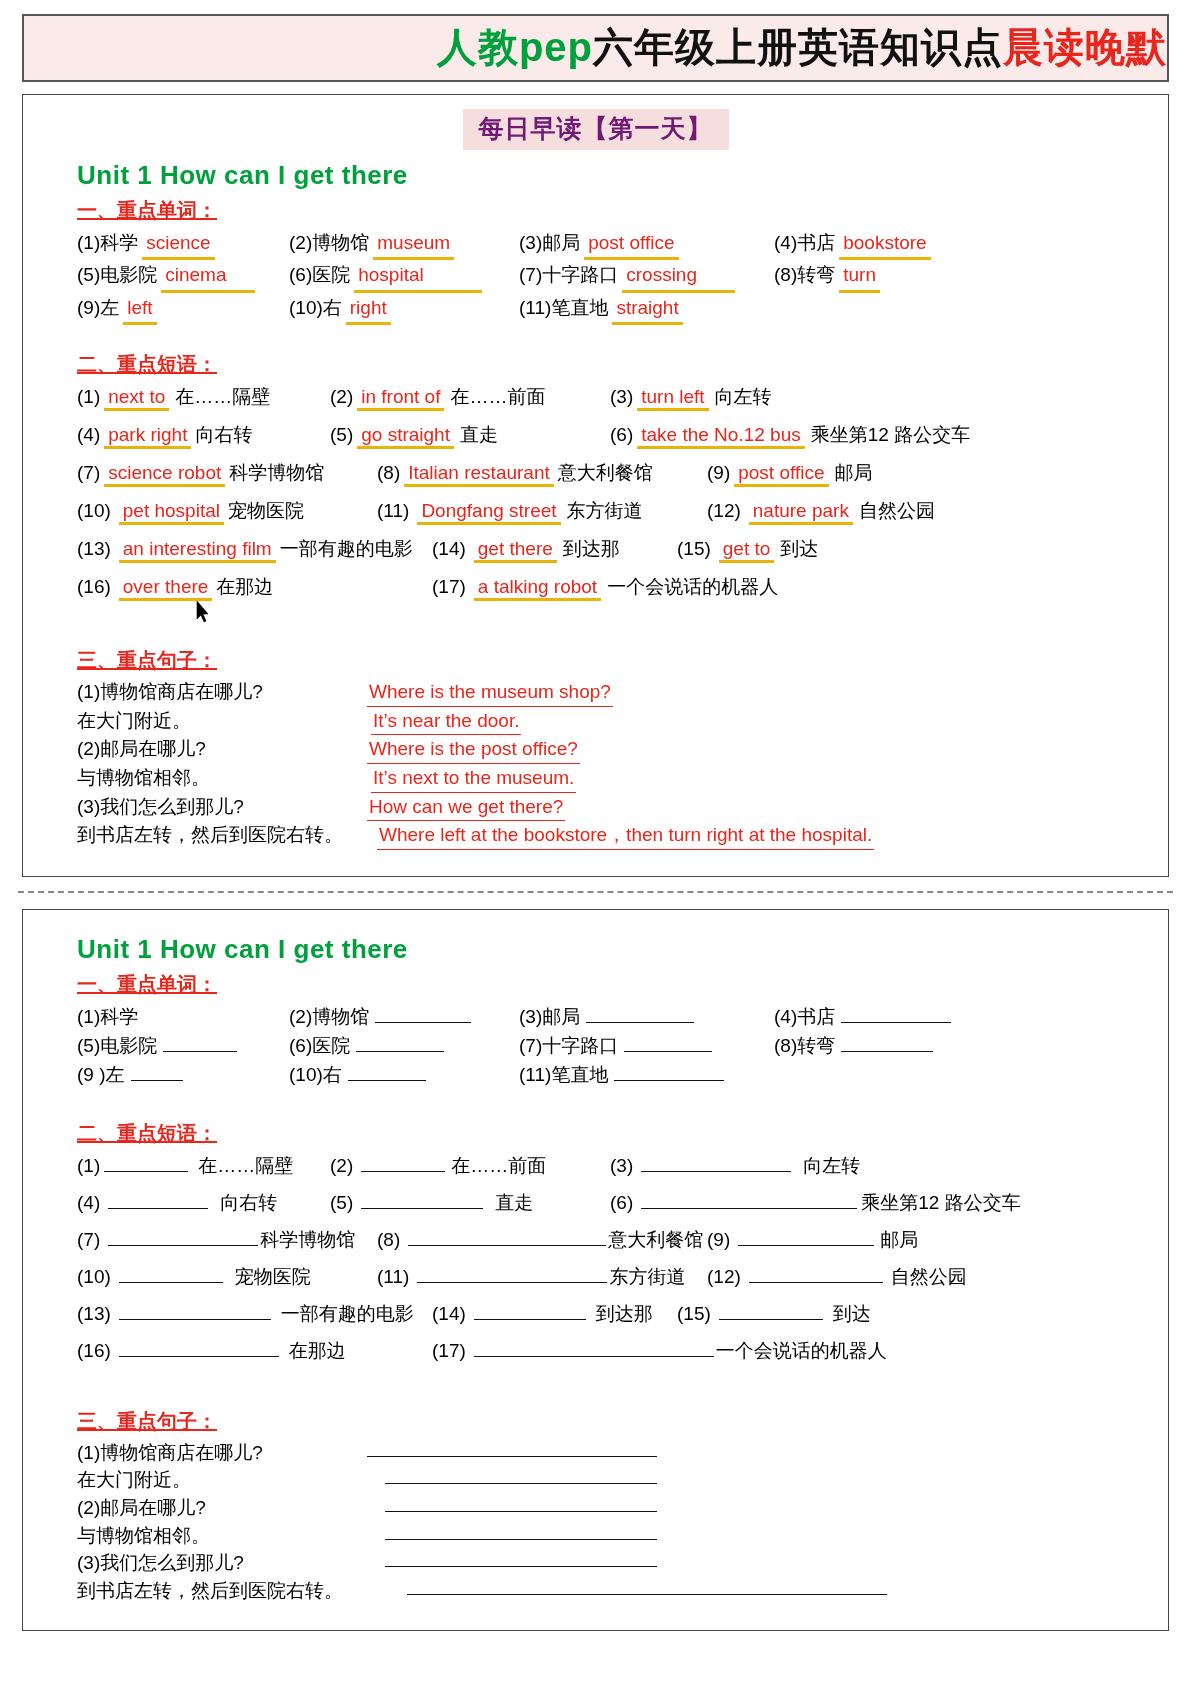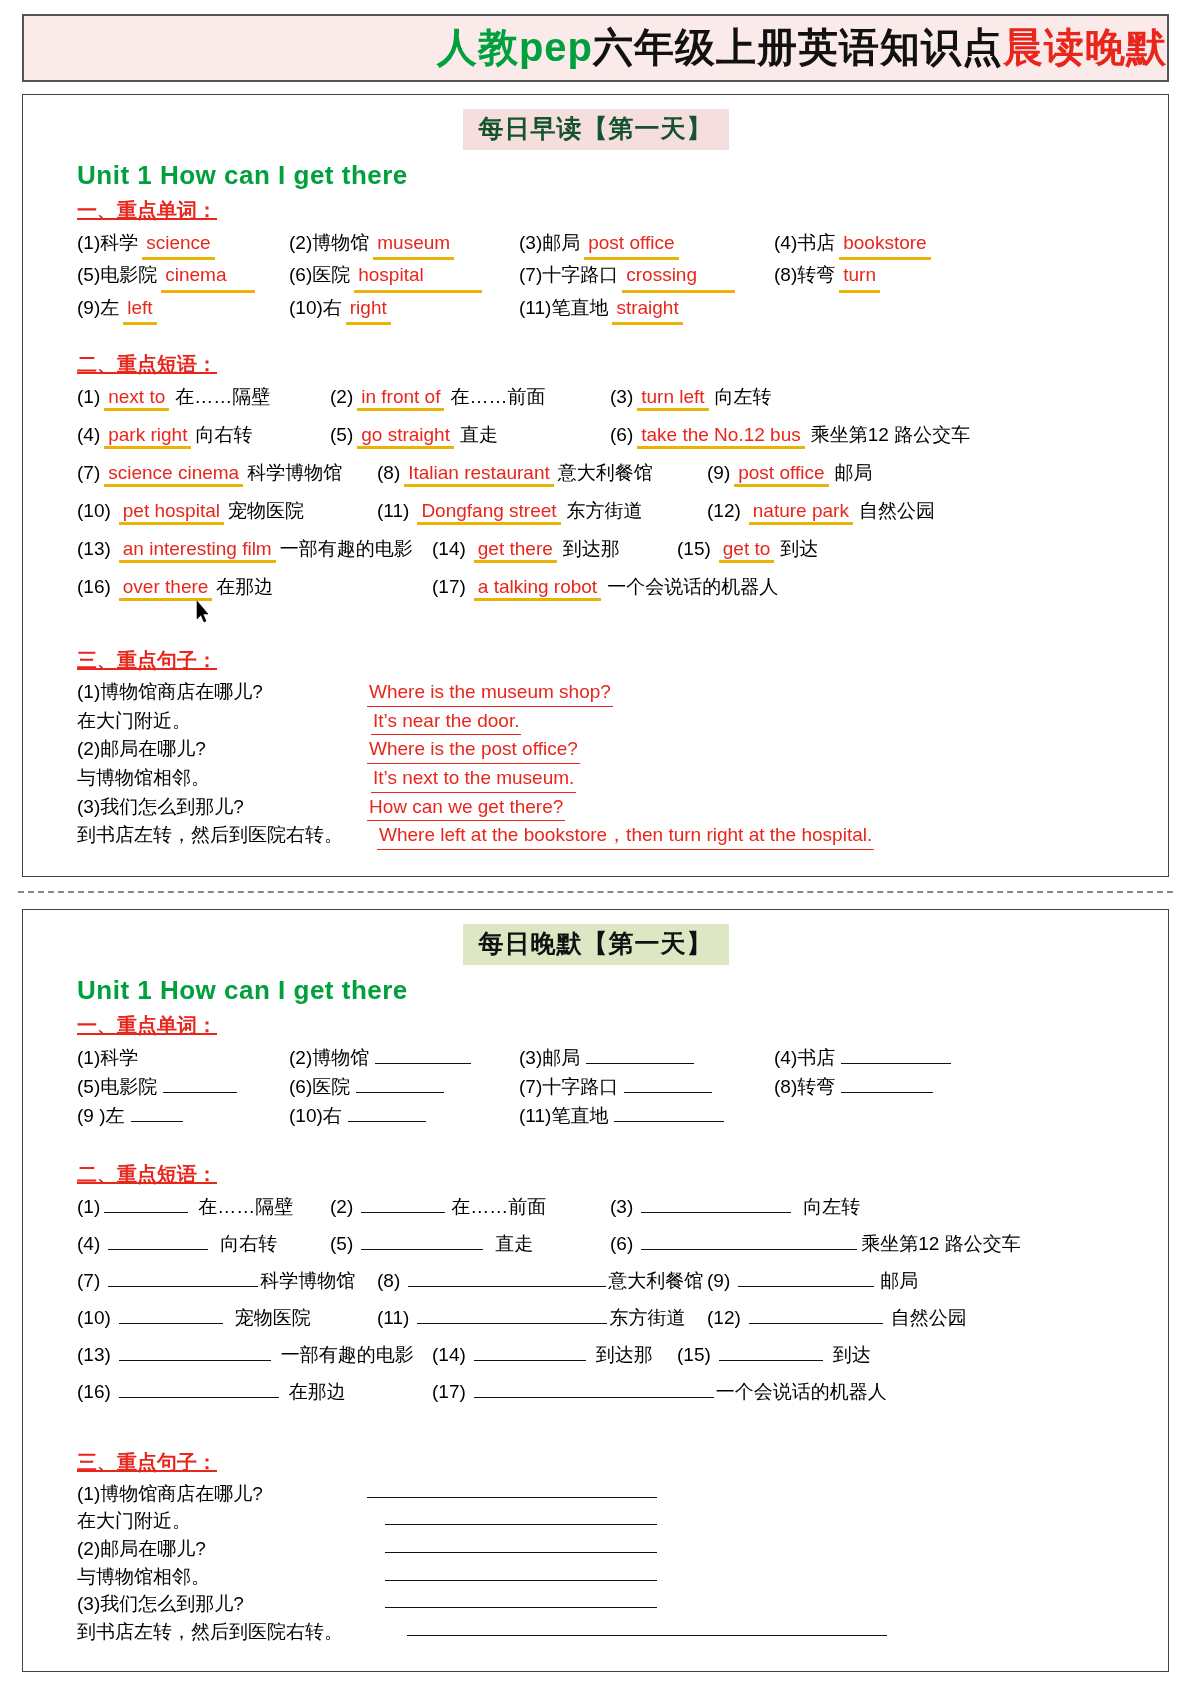--- a/index.html
+++ b/index.html
@@ -54,21 +54,21 @@
     text-align: center;
     margin-bottom: 10px;
   }
   .sect-title {
     display: inline-block;
     font-size: 25px;
     font-weight: bold;
     padding: 3px 16px 5px 16px;
     letter-spacing: 1px;
   }
-  .title-morning { background: #f6dede; color: #14532d; }
+  .title-morning { background: #f6dede; color: #701a75; }
   .title-evening { background: #dde7c4; color: #111; }
 
   .unit-title {
     color: #00a03c;
     font-size: 26px;
     font-weight: bold;
     margin: 10px 0 6px 28px;
     letter-spacing: 0.5px;
   }
   .cat {
@@ -276,21 +276,21 @@
         <span class="pitem">
           <span class="num">(6)</span>
             <span class="ans" style="margin-left:0">take the No.12 bus</span>
             <span class="cn" style="margin-left:6px">乘坐第12 路公交车</span>
         </span>
       </div>
 
       <div class="prow">
         <span class="pitem" style="width:300px">
           <span class="num">(7)</span>
-            <span class="ans" style="margin-left:0">science cinema</span>
+            <span class="ans" style="margin-left:0">science robot</span>
             <span class="cn" style="margin-left:4px">科学博物馆</span>
         </span>
         <span class="pitem" style="width:330px">
           <span class="num">(8)</span>
             <span class="ans" style="margin-left:0">Italian restaurant</span>
             <span class="cn" style="margin-left:4px">意大利餐馆</span>
         </span>
         <span class="pitem">
           <span class="num">(9)</span>
             <span class="ans" style="margin-left:0">post office</span>
@@ -374,23 +374,20 @@
       <div class="srow">
         <span class="s-cn" style="width:300px">到书店左转，然后到医院右转。</span>
         <span class="s-en">Where left at the bookstore，then turn right at the hospital.</span>
       </div>
     </div>
   </div>
 
   <hr class="dashed-sep">
 
   <div class="sect sect-evening">
-    <div class="sect-title-wrap">
-      <span class="sect-title title-evening">每日晚默【第一天】</span>
-    </div>
 
     <div class="unit-title">Unit 1  How can I get there</div>
 
     <div class="cat cat-red">一、重点单词：</div>
 
     <div class="wordgrid">
       <div class="wrow">
         <span class="wcell" style="width:212px">
           <span class="cn">(1)</span>
             <span class="cn">科学</span>

